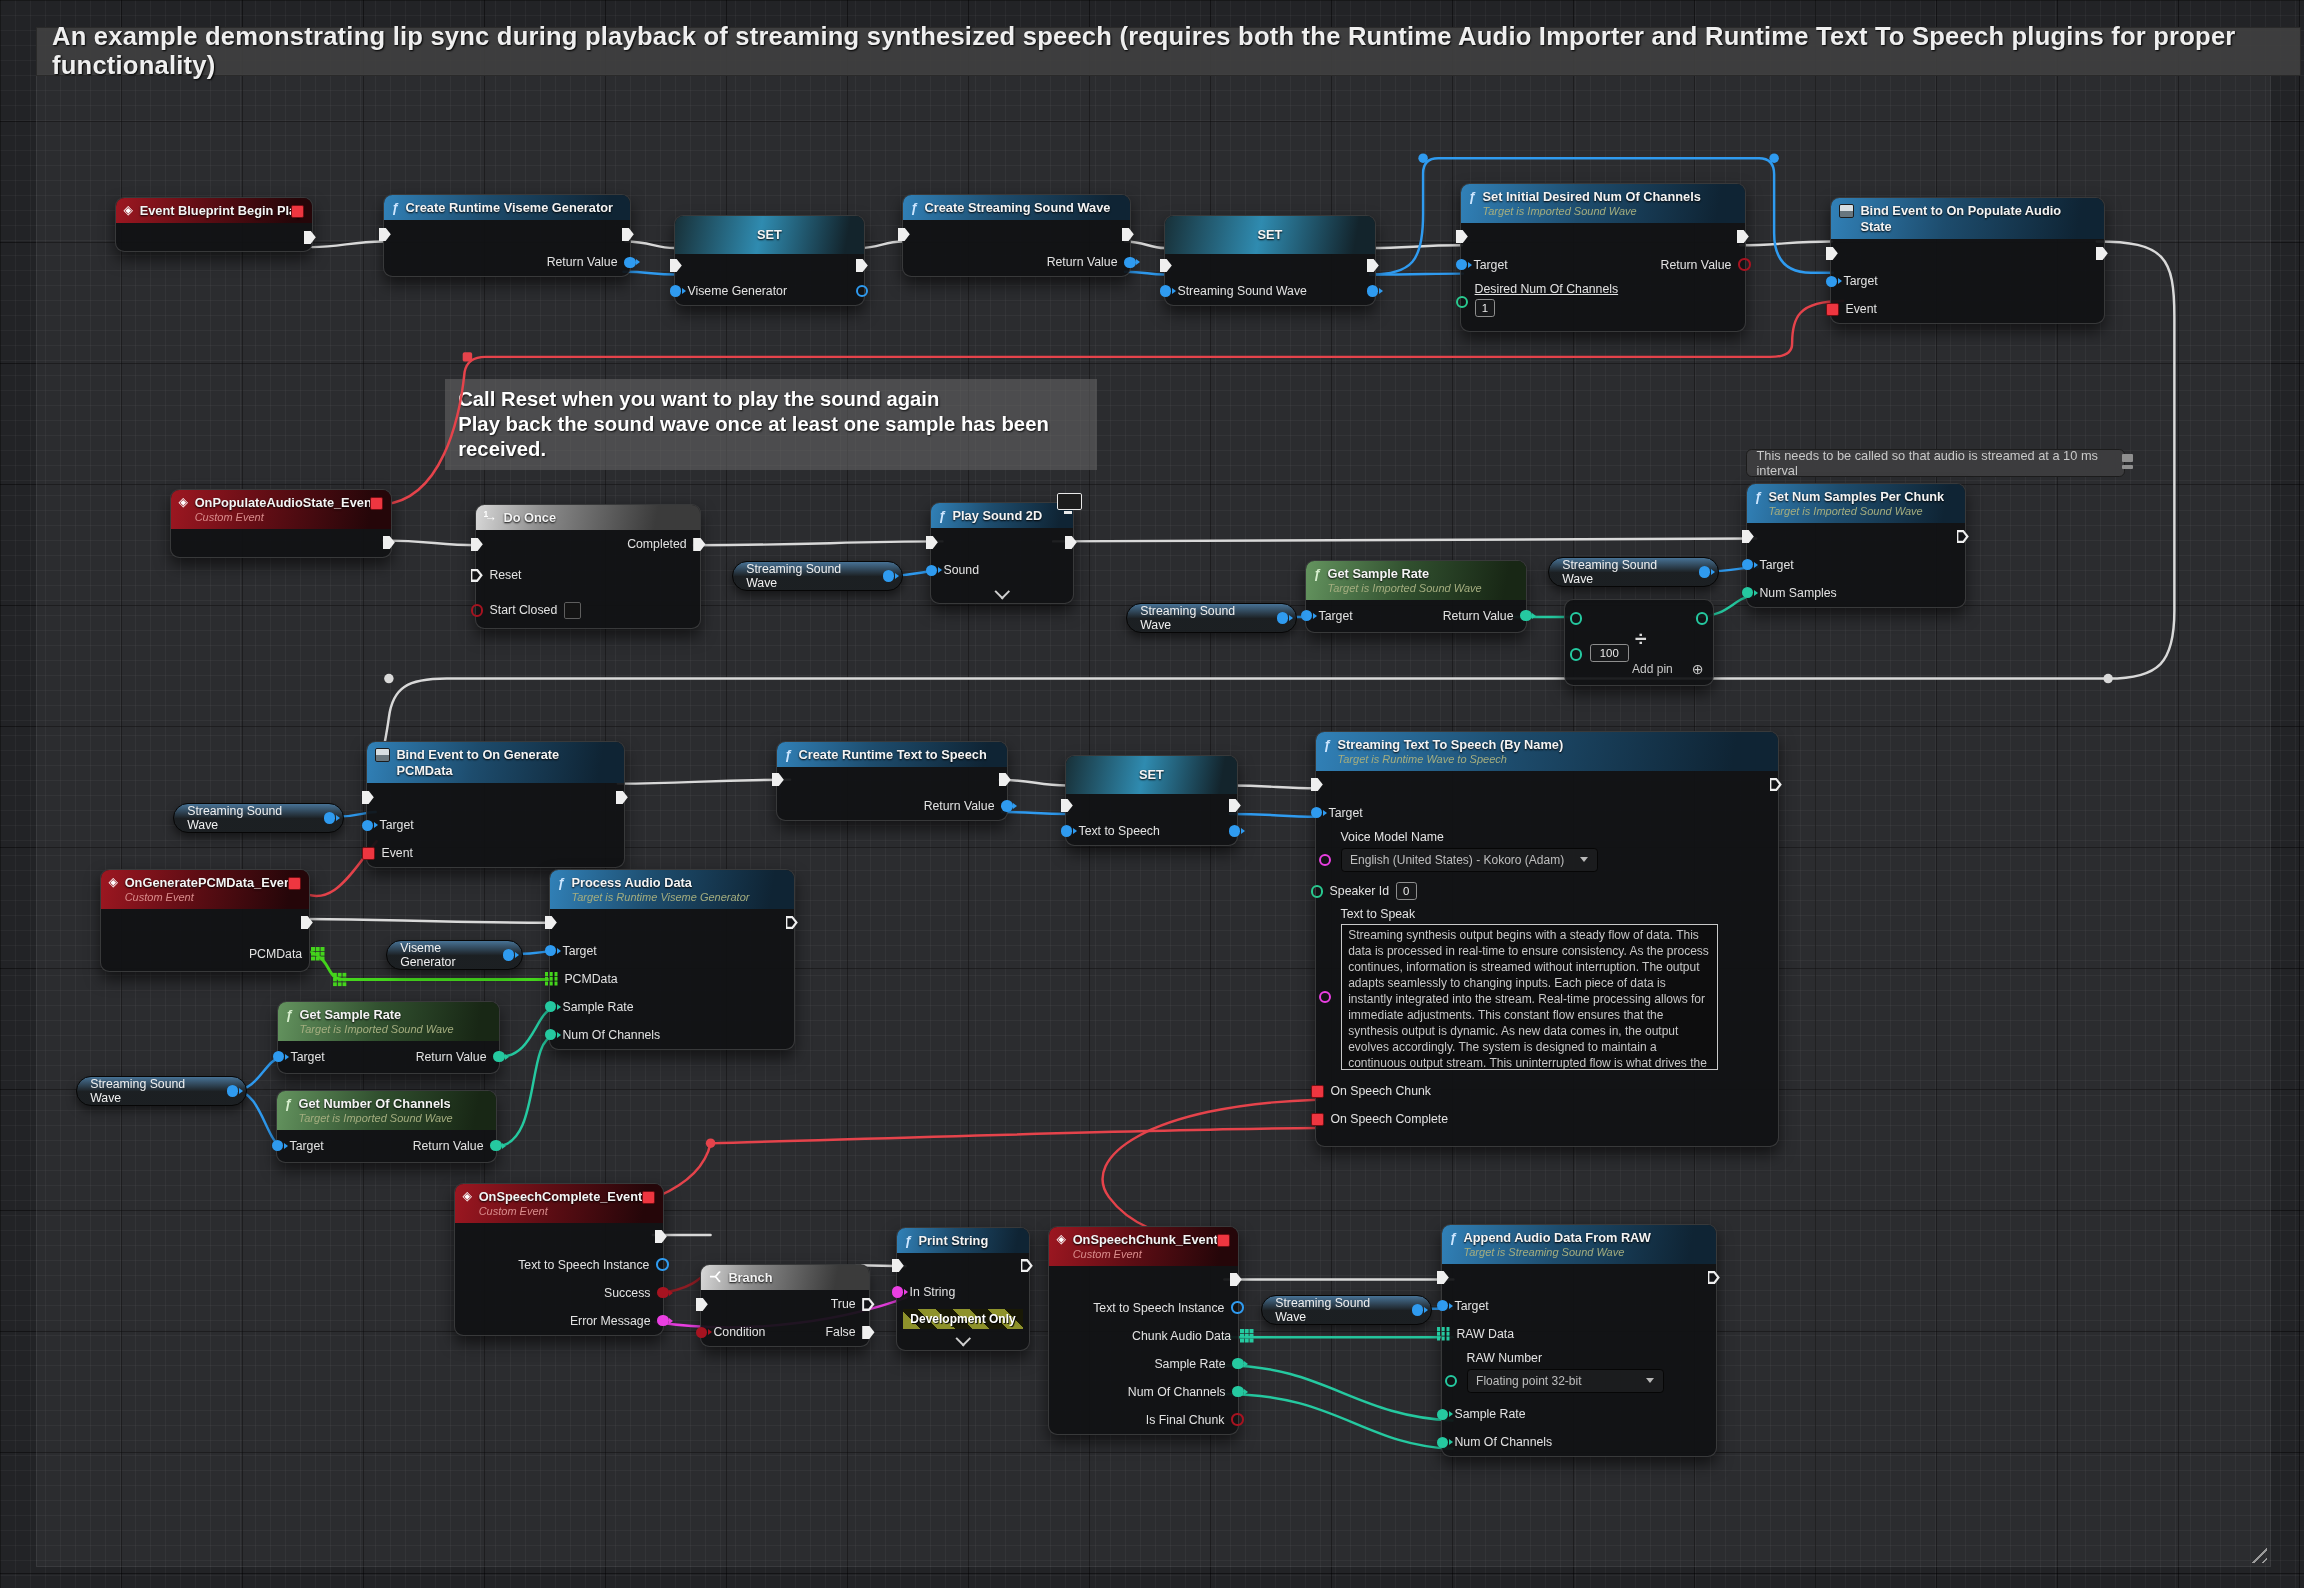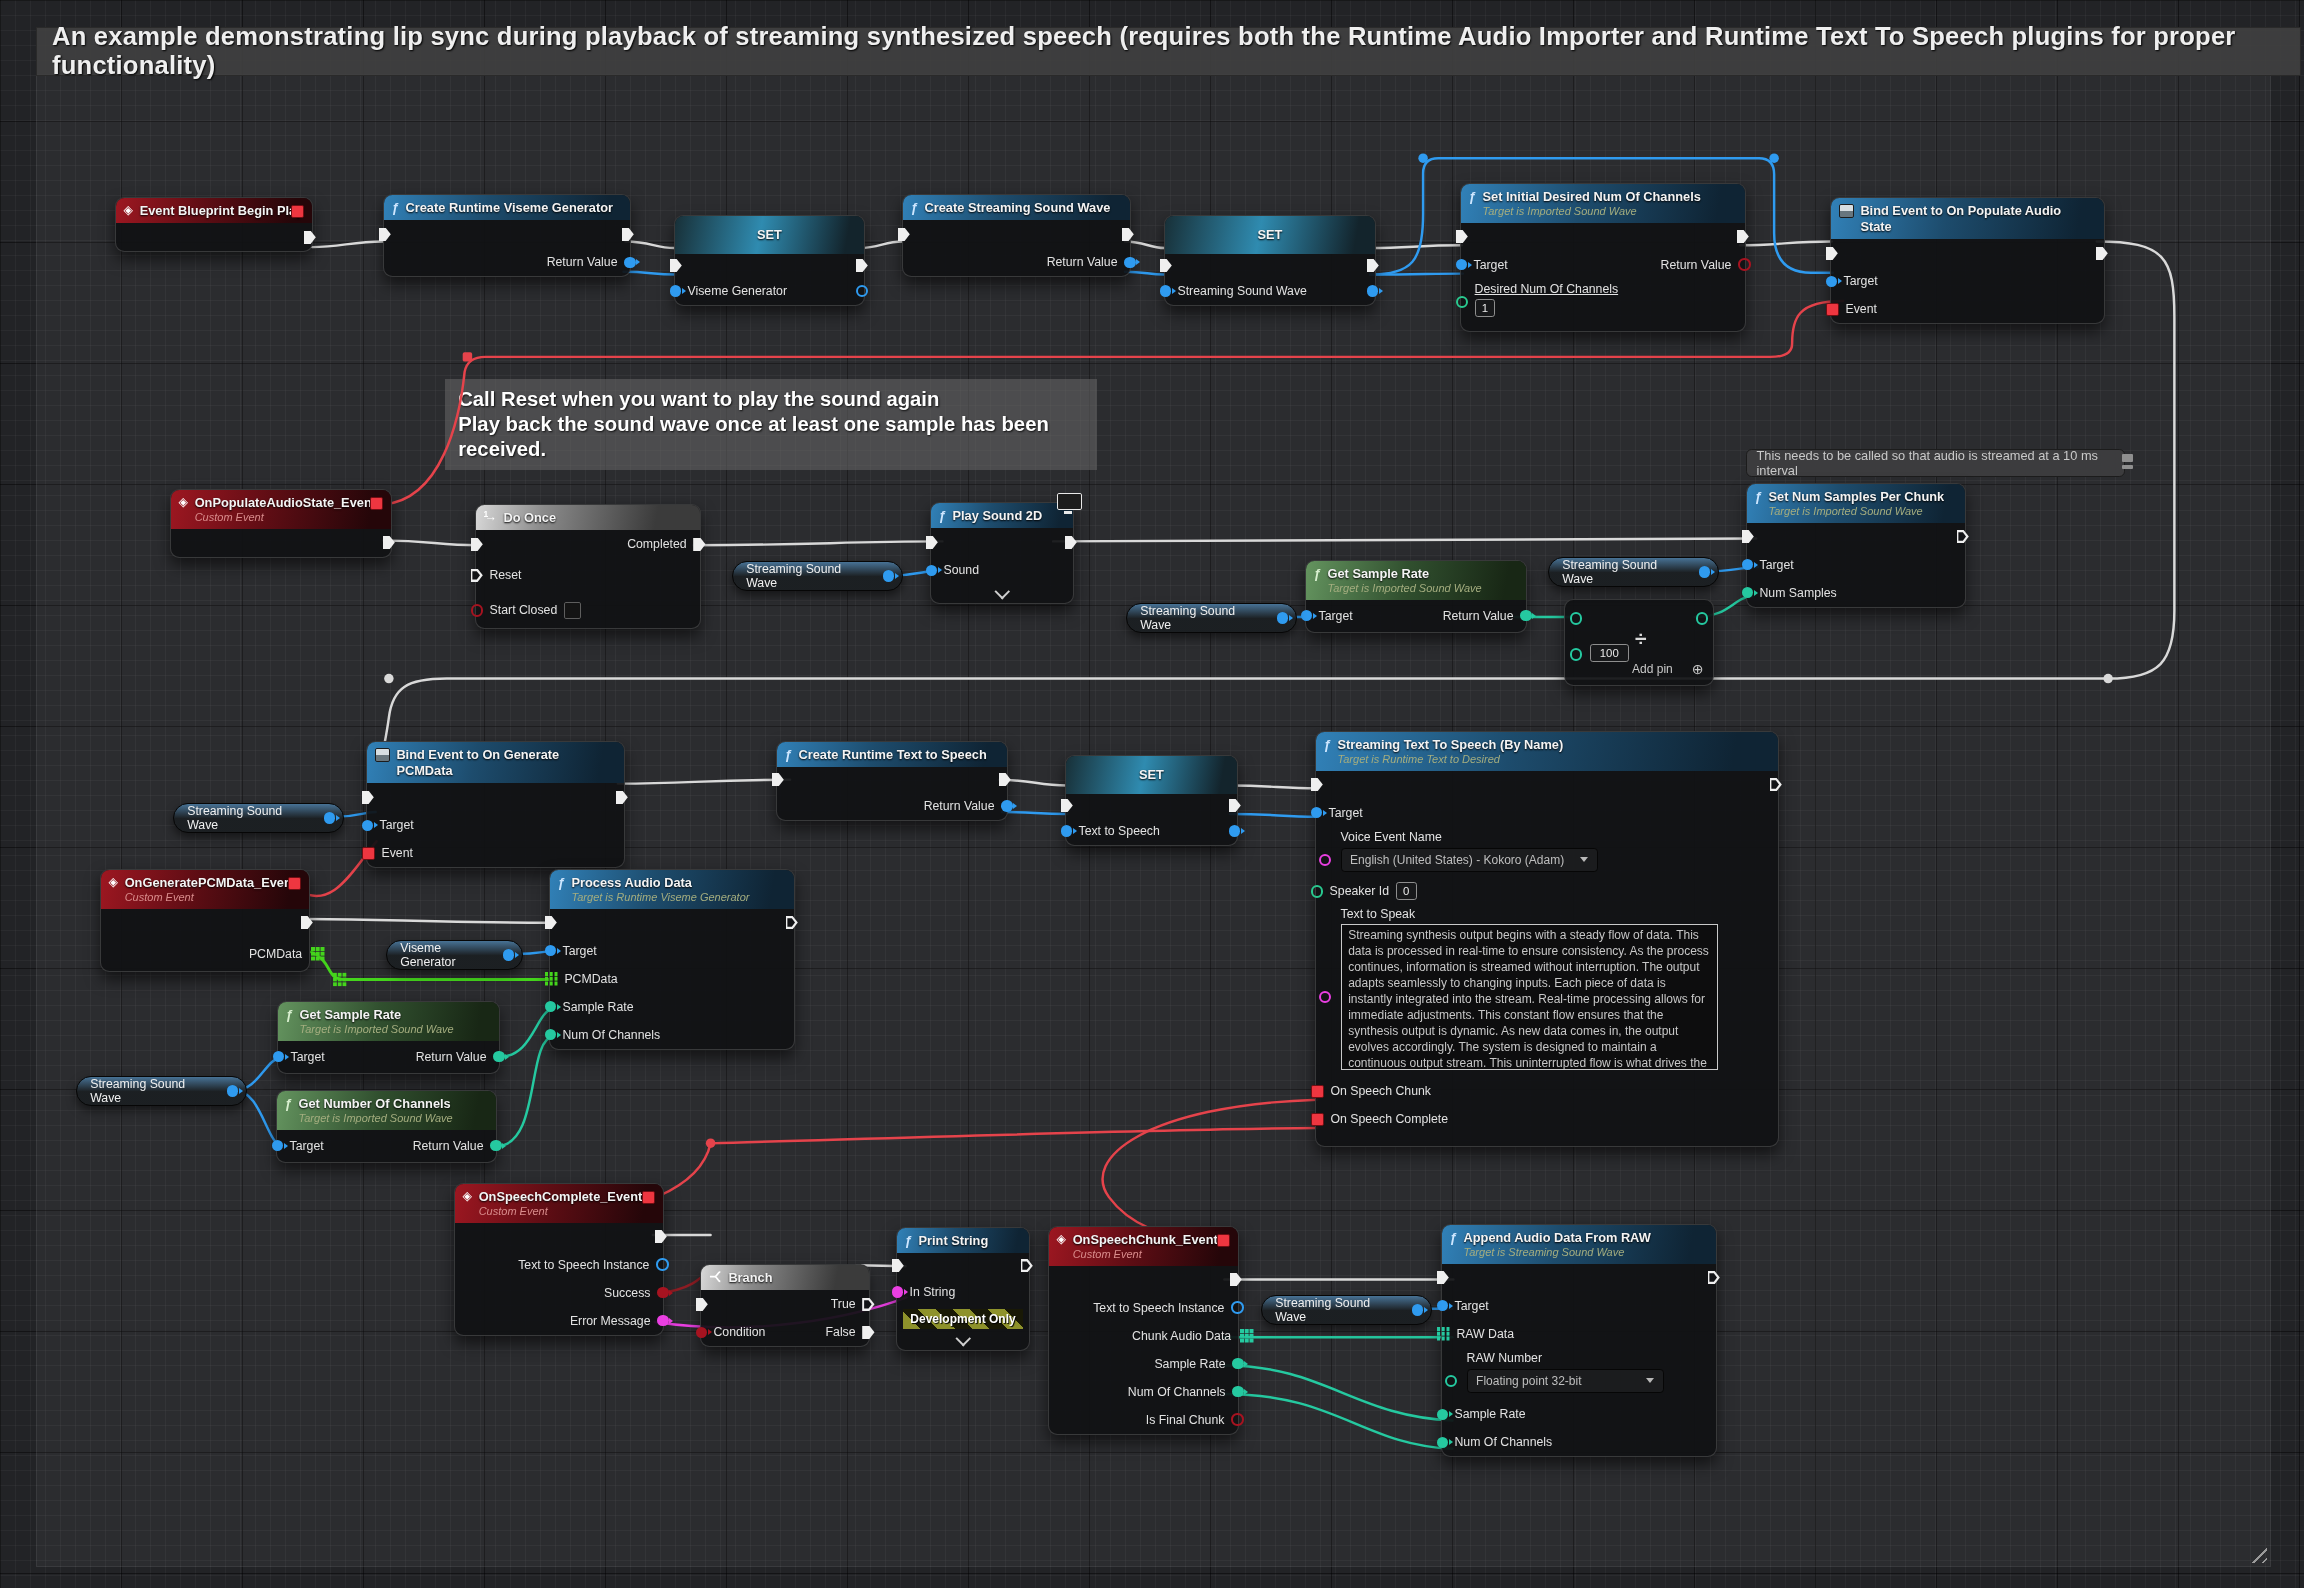--- a/index.html
+++ b/index.html
@@ -556,39 +556,39 @@
           <span class="pc" style="--c:#2f9bf0"></span>
         </span>
       </div>
   </div>
 
   <div class="node" style="left:1315px;top:731px;width:462px;height:414px;">
     <div class="h h-fn">
       <span class="fico">ƒ</span>
       <span>
           <div class="t">Streaming Text To Speech (By Name)</div>
-        <div class="st">Target is Runtime Text to Desired</div>
+        <div class="st">Target is Runtime Wave to Speech</div>
         </span>
     </div>
     <div class="rw">
         <span class="pl">
           <span class="px"></span>
         </span>
       <span class="pr">
           <span class="pxh"></span>
         </span>
       </div>
     <div class="rw">
         <span class="pl">
           <span class="pc" style="--c:#2f9bf0"></span>
       <span class="lab">Target</span>
         </span>
       </div>
     <div style="padding:3.8px 8.5px 0 24.6px;">
-      <div class="lab">Voice Event Name</div>
+      <div class="lab">Voice Model Name</div>
       <div style="display:flex;align-items:center;margin-top:3.8px;">
         <span class="pch" style="--c:#ea3fe2;margin-left:-22px;margin-right:9.5px;"></span>
         <div class="dd" style="width:238px;">
           <span>English (United States) - Kokoro (Adam)</span>
           <span class="dd-ar"></span>
           </div>
       </div>
     </div>
     <div class="rw" style="margin-top:5.7px;">
         <span class="pl">

